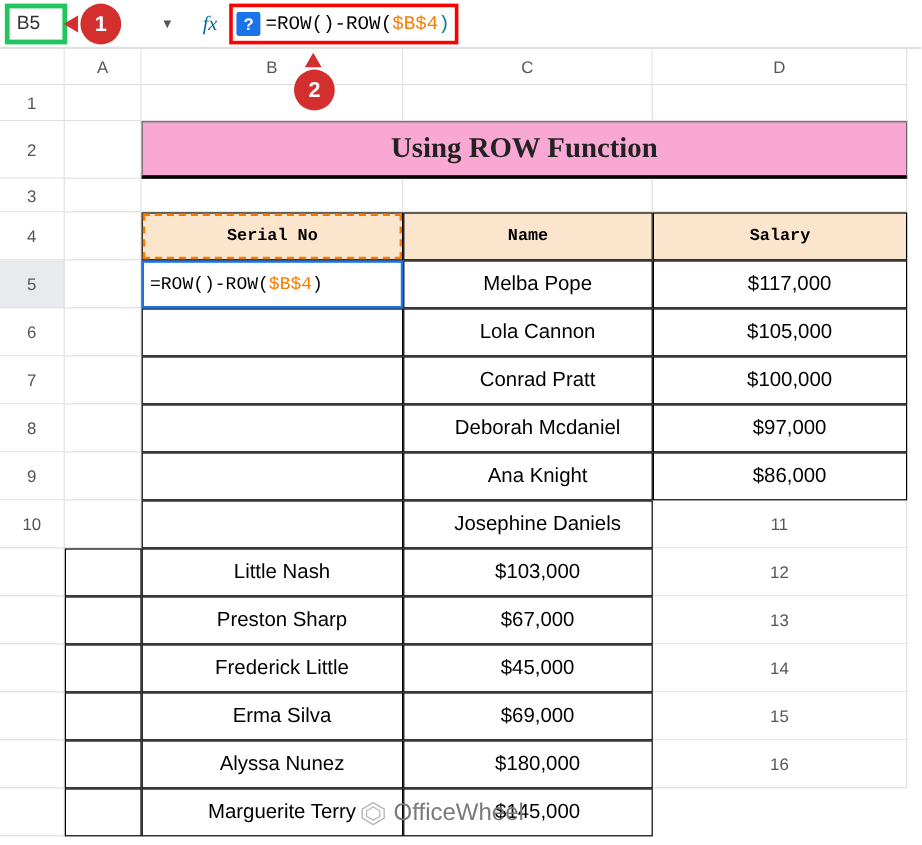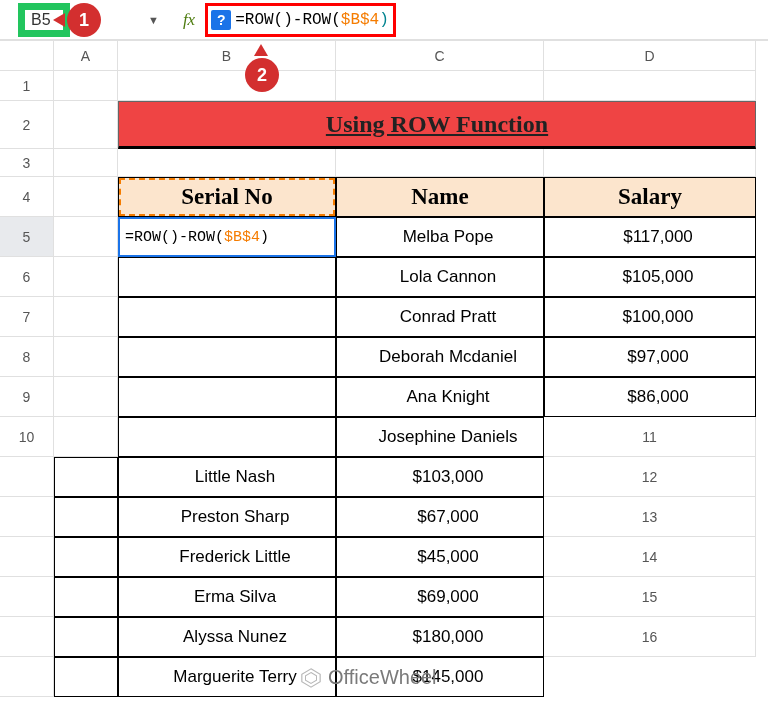--- a/index.html
+++ b/index.html
@@ -15,38 +15,38 @@
   .formula-row {
     display: flex;
     align-items: center;
     height: 40px;
     border-bottom: 1px solid #e0e0e0;
     background: #fff;
   }
   .name-box {
     width: 52px;
     height: 34px;
-    margin-left: 18px;
-    border: 7px solid #22c55e;
+    margin-left: 4px;
+    border: 4px solid #22c55e;
     display: flex;
     align-items: center;
     padding-left: 6px;
     font-size: 16px;
     color: #333;
     font-weight: 500;
   }
   .dropdown-icon {
     margin-left: 78px;
     color: #555;
     font-size: 11px;
   }
   .fx-icon {
     margin-left: 24px;
     font-style: italic;
-    color: #4d7c0f;
+    color: #0369a1;
     font-size: 17px;
     font-family: 'Times New Roman', serif;
   }
   .formula-box {
     margin-left: 10px;
     height: 34px;
     border: 3px solid #ff0000;
     display: flex;
     align-items: center;
     padding: 0 4px 0 3px;
@@ -99,36 +99,35 @@
     height: 40px;
     display: flex;
     align-items: center;
     justify-content: center;
     font-size: 15px;
     position: relative;
   }
   
   .title-cell {
     grid-column: 3 / span 3;
-    background: #ef4444;
+    background: #f9a8d4;
     border: 1px solid #666;
     border-bottom: 3px solid #000;
     font-family: Georgia, 'Times New Roman', serif;
     font-weight: bold;
     font-size: 24px;
     color: #222;
     height: 48px;
-    text-decoration: underline;
   }
   .header-cell {
     background: #fce5cd;
     border: 1px solid #000;
     font-weight: bold;
-    font-size: 23px;
-    font-family: Liberation Serif, serif;
+    font-size: 14px;
+    font-family: Liberation Mono, monospace;
   }
   .data-cell {
     border: 1px solid #000;
     font-family: Arial, sans-serif;
     font-size: 17px;
     color: #000;
     padding-left: 16px;
   }
   .row-header.r1 { height: 30px; }
   .row-header.r2 { height: 48px; }

